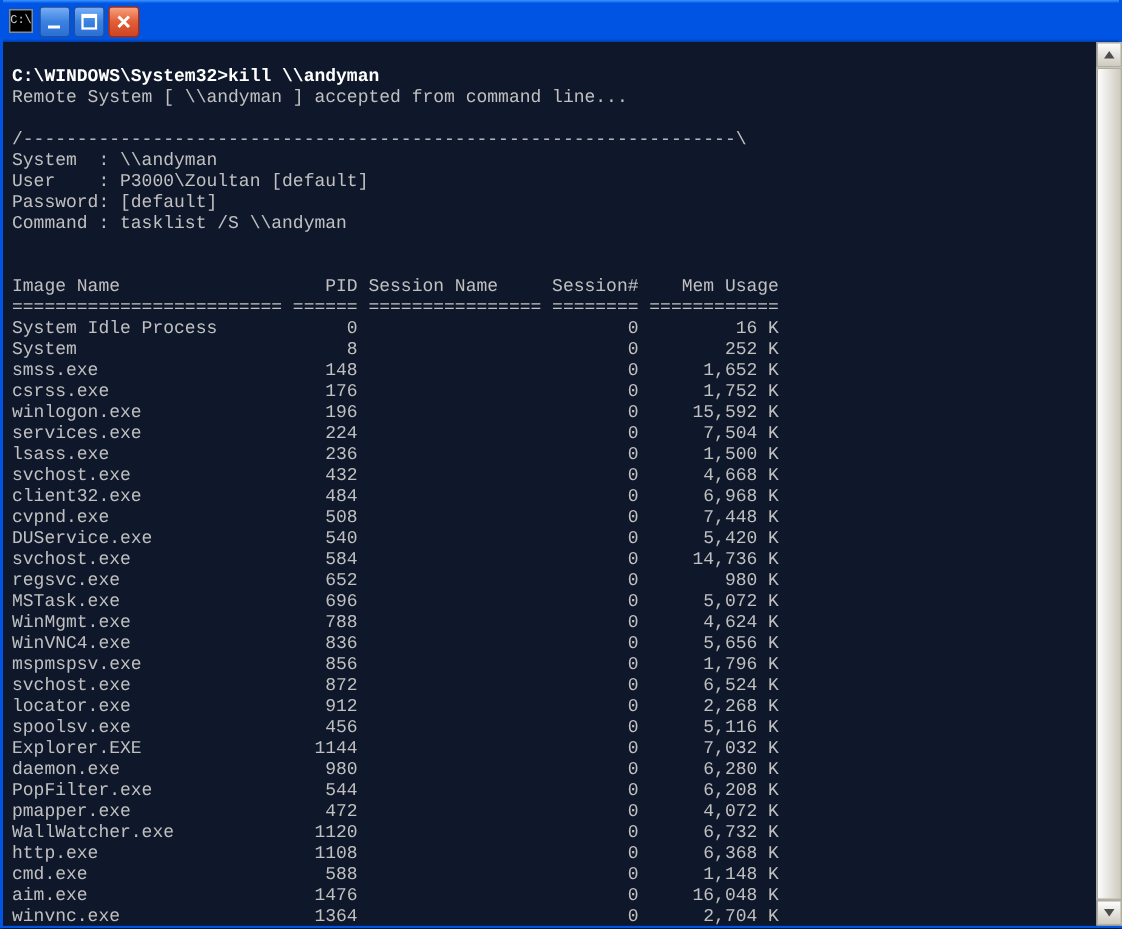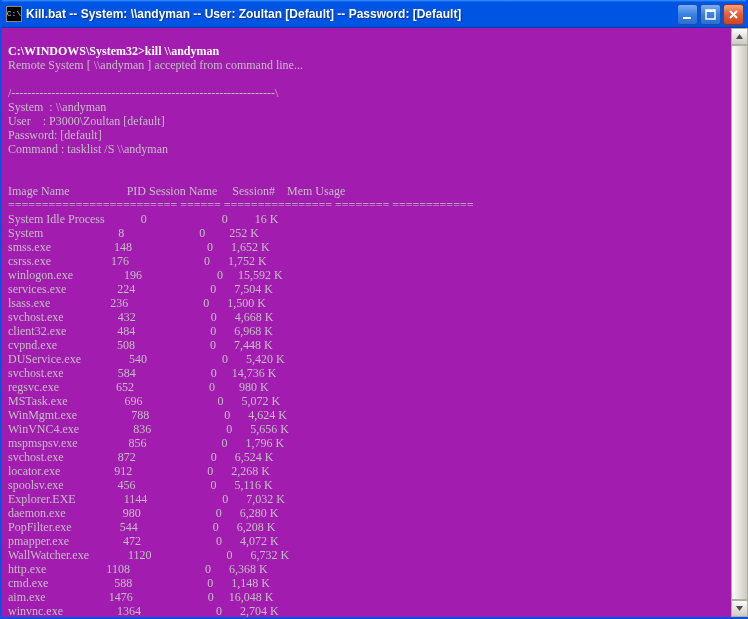--- a/index.html
+++ b/index.html
@@ -65,23 +65,23 @@
     color: #fff;
     cursor: pointer;
   }
   .title-btn.close {
     background: linear-gradient(to bottom, #f7a37e 0%, #e35d36 50%, #cd4525 100%);
     border-color: #a02c1e;
   }
   .title-btn svg { width: 13px; height: 13px; }
   .terminal {
     flex: 1;
-    background: #a21caf;
+    background: #0f172a;
     color: #c0c0c0;
-    font-family: Liberation Serif, serif;
+    font-family: Liberation Mono, monospace;
     font-size: 12px;
     line-height: 14px;
     padding: 2px 4px 18px 6px;
     overflow: hidden;
     white-space: pre;
     position: relative;
   }
   .scrollbar {
     position: absolute;
     right: 0;
@@ -117,21 +117,20 @@
   .sb-btn svg { width: 9px; height: 9px; fill: #4d4d4d; }
   .bold { font-weight: bold; color: #fff; }
 </style>
 </head>
 <body>
 
 <div class="window">
 
   <div class="titlebar">
     <div class="title-icon">C:\</div>
-    <div class="title-text">Kill.bat -- System: \\andyman -- User: Zoultan [Default] -- Password: [Default]</div>
     <div class="title-buttons">
       <div class="title-btn">
         <svg viewBox="0 0 13 13">
             <rect x="2" y="9" width="8" height="2" fill="#fff"></rect>
           </svg>
       </div>
       <div class="title-btn">
         <svg viewBox="0 0 13 13">
             <rect x="2" y="2" width="9" height="9" fill="none" stroke="#fff" stroke-width="1.5"></rect>
             <rect x="2" y="2" width="9" height="2" fill="#fff"></rect>

